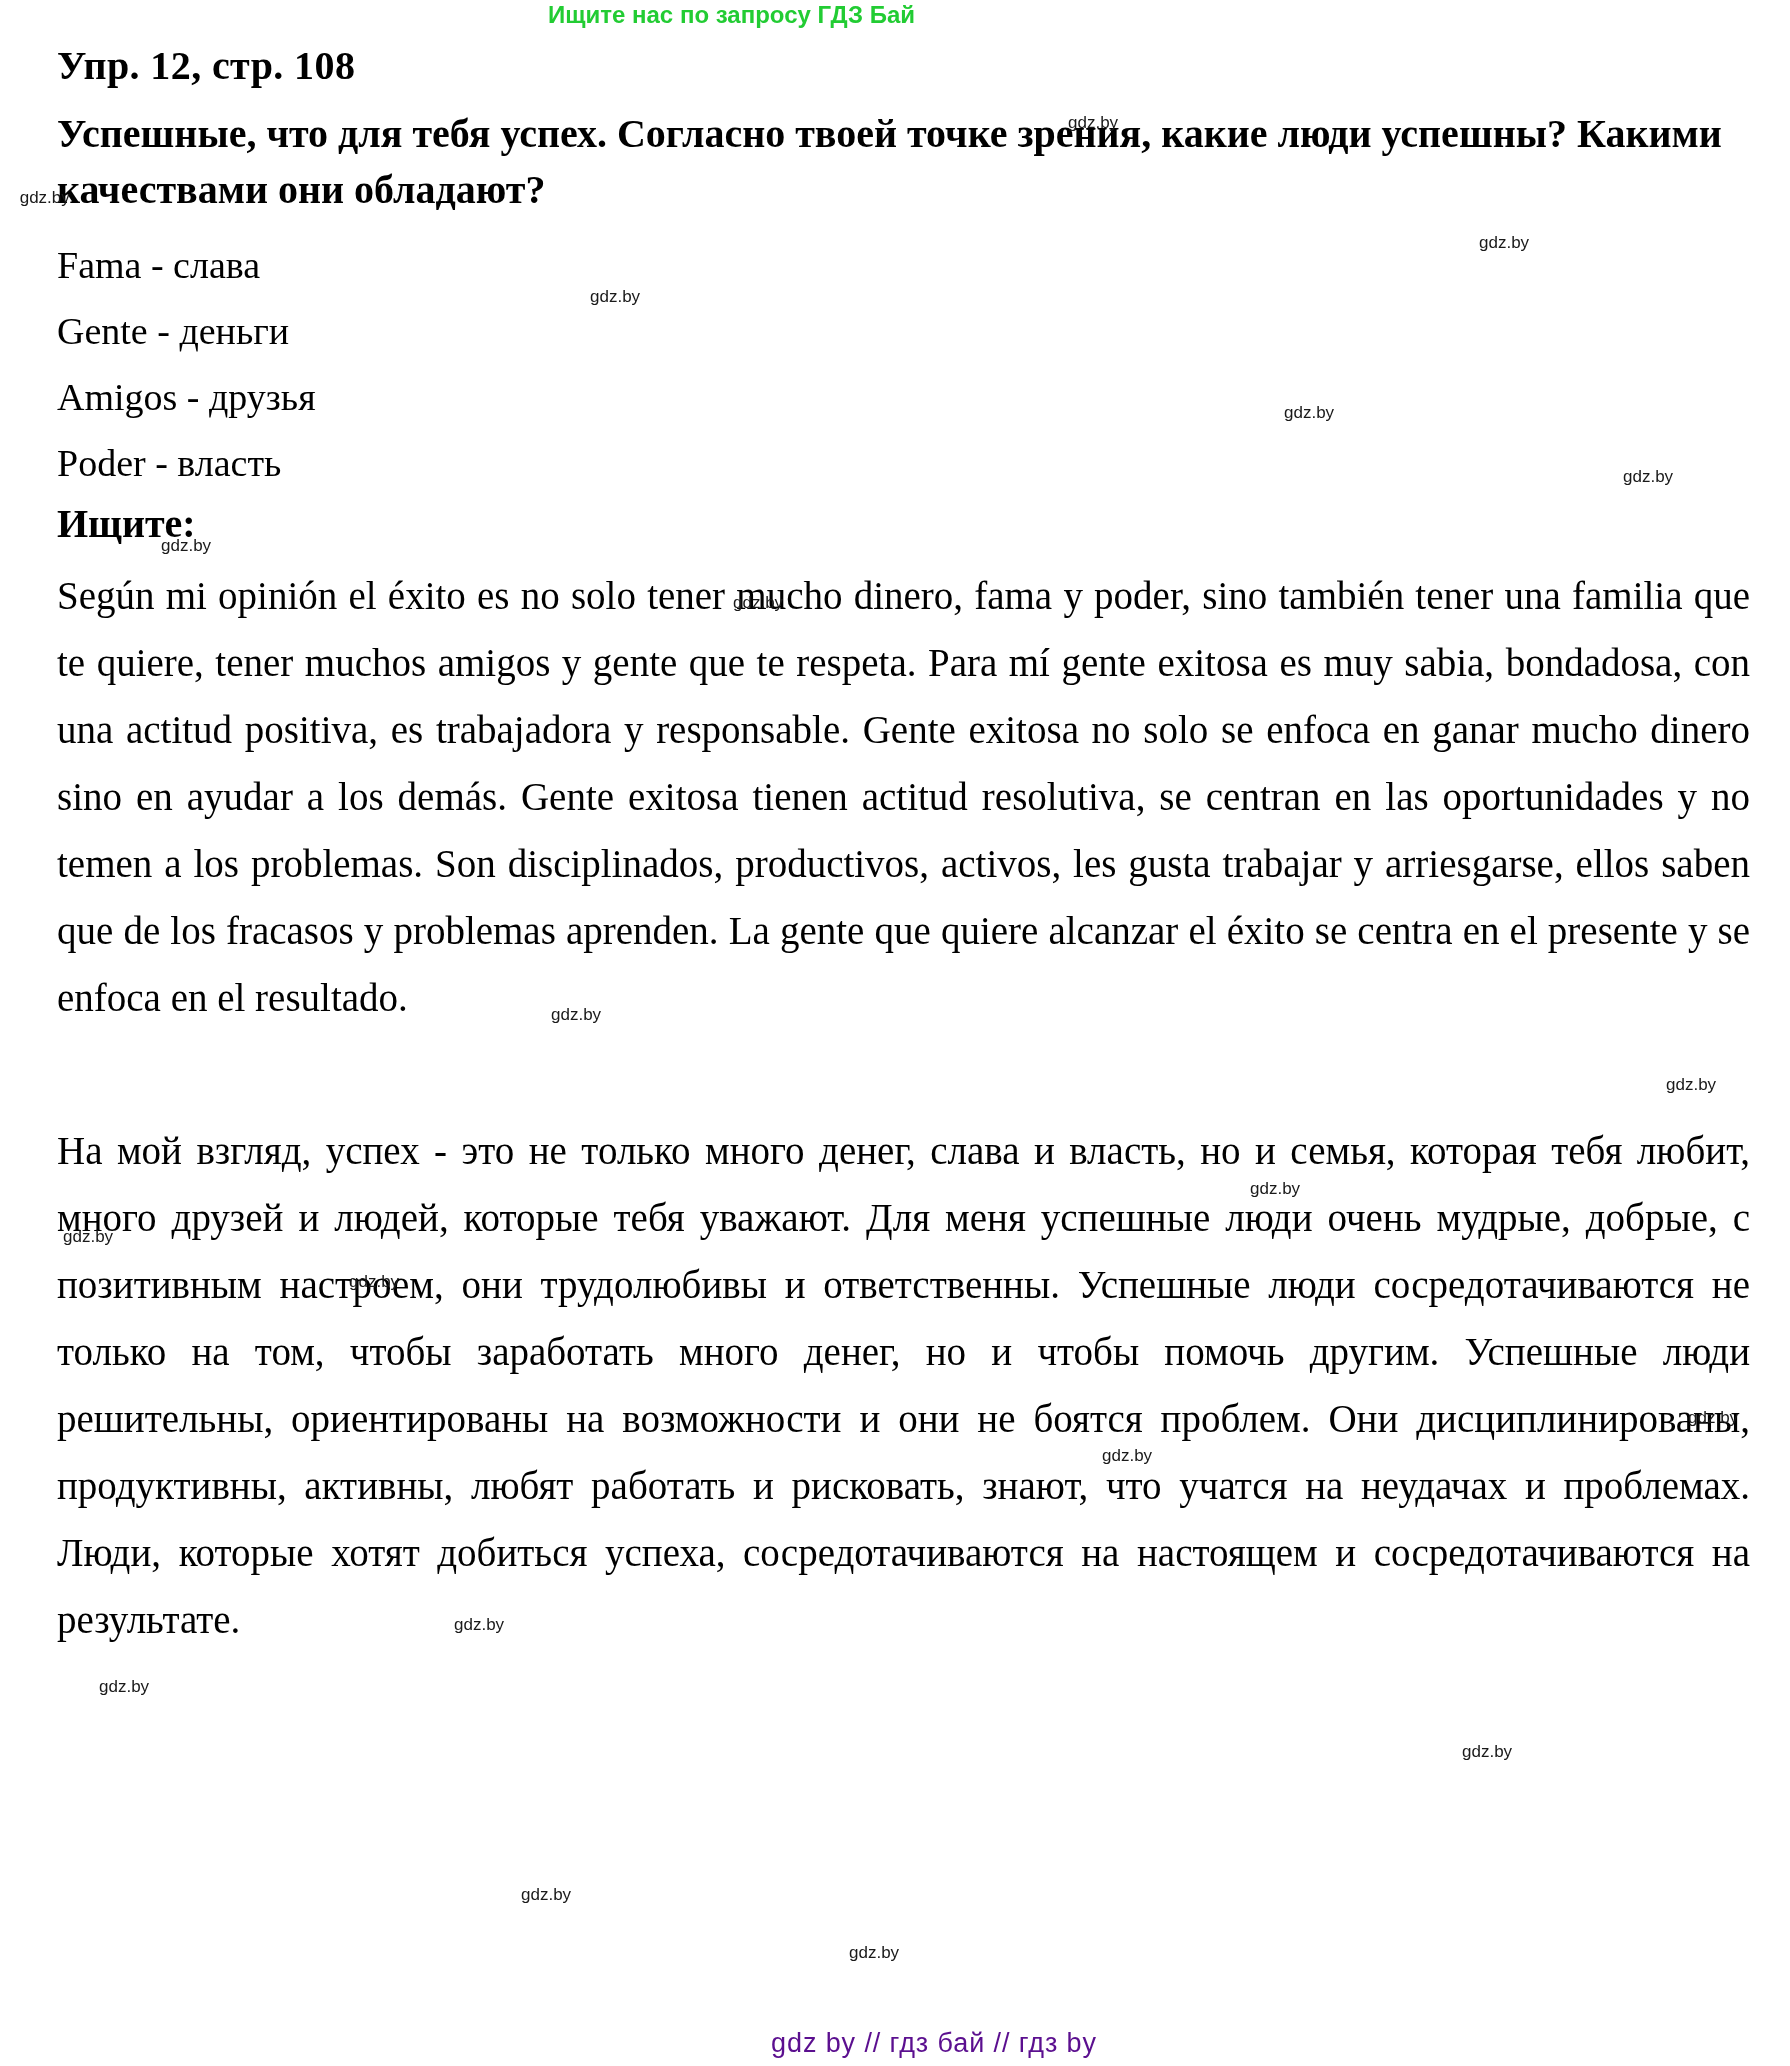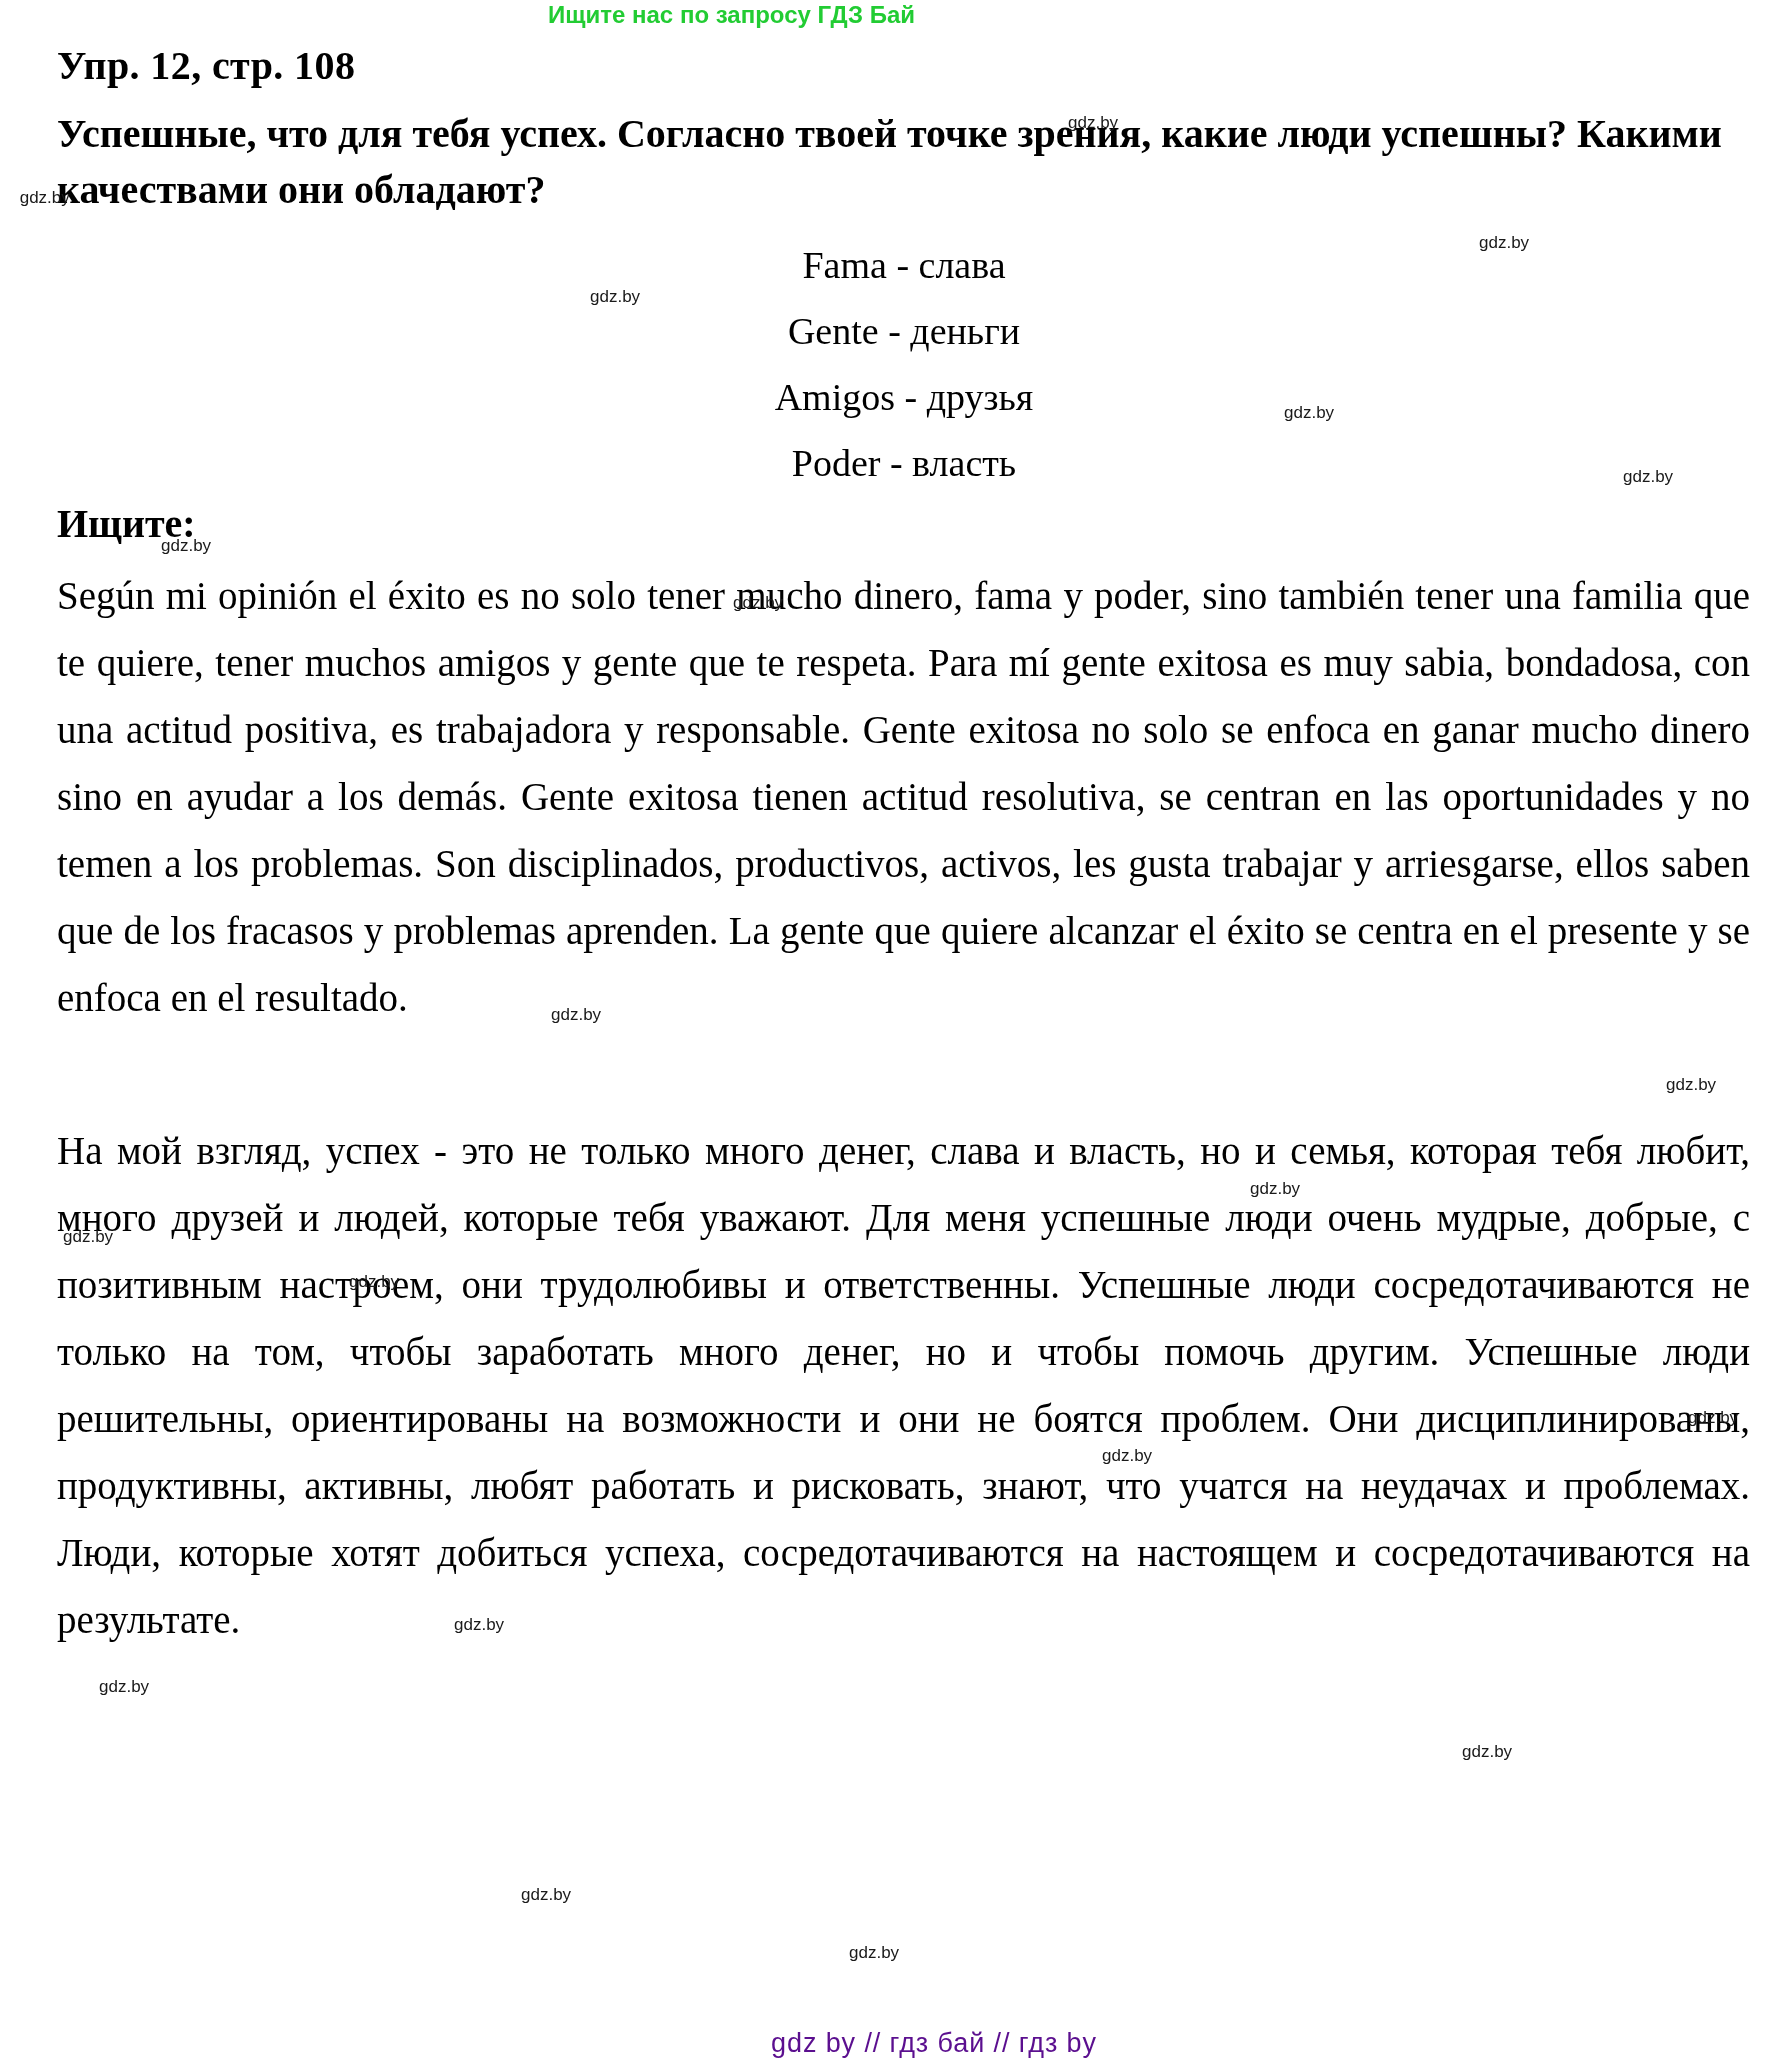--- a/index.html
+++ b/index.html
@@ -56,21 +56,20 @@
   }
 
   .vocab {
     margin: 7.2px 0 0 0;
   }
   .vocab-item {
     font-size: 38px;
     line-height: 66px;
     margin: 0;
     white-space: nowrap;
-    text-align: center;
   }
 
   .answer-label {
     font-size: 40px;
     font-weight: bold;
     line-height: 50px;
     margin: 3.6px 0 12.5px 0;
   }
 
   .para {

